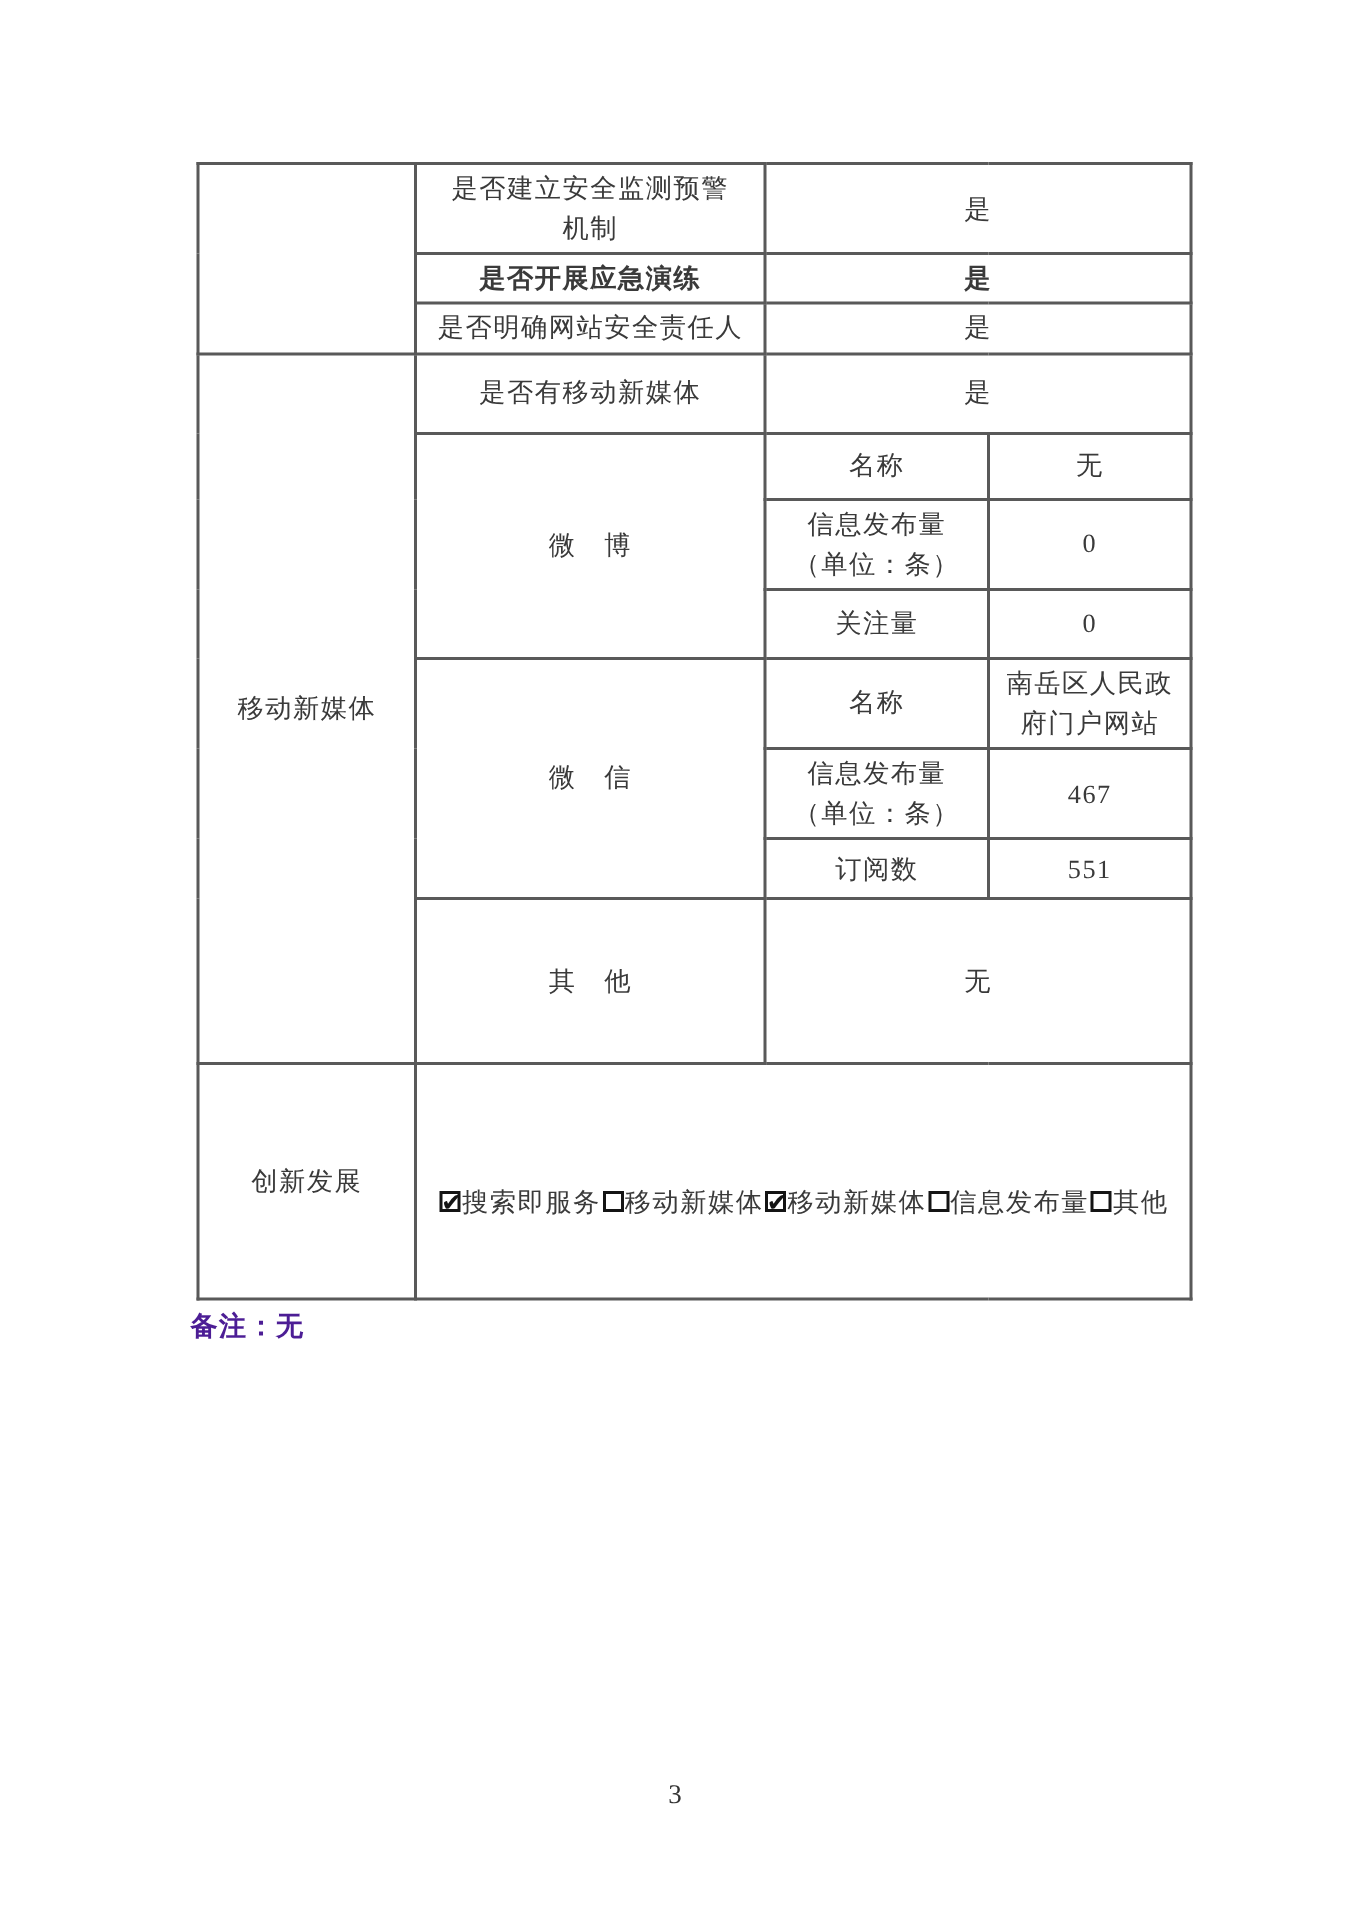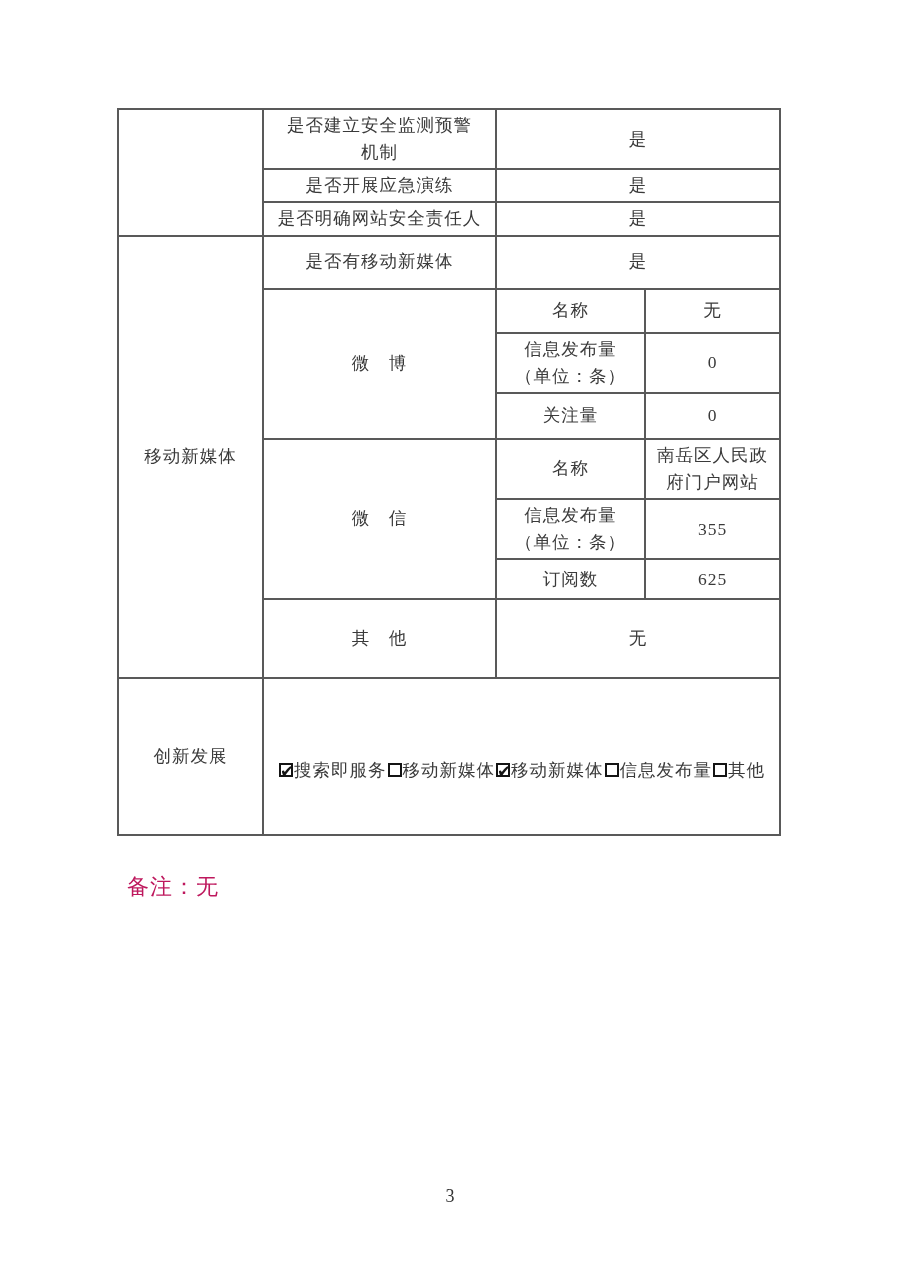--- a/index.html
+++ b/index.html
@@ -3,63 +3,63 @@
 <meta charset="utf-8">
 <style>
   * { margin:0; padding:0; box-sizing:border-box; }
   html,body { background:#ffffff; }
   body {
     width:900px; height:1273px; position:relative;
     font-family:"Liberation Serif","DejaVu Serif",serif;
     color:#3a3a3a;
   }
   .doc-table {
-    position:absolute; left:117px; top:108px; width:662px;
+    position:absolute; left:131px; top:108px; width:662px;
     border-collapse:collapse; table-layout:fixed;
   }
   .doc-table td {
     border:2px solid #595959;
     text-align:center; vertical-align:middle;
     font-size:17.5px; line-height:1.55;
     white-space:pre-line;
     padding:2px 4px;
     letter-spacing:1px;
   }
   col.c1 { width:145px; }
   col.c2 { width:233px; }
   col.c3 { width:149px; }
   col.c4 { width:135px; }
   tr.r1  { height:56px; }
-  tr.r2  { height:21px; }
+  tr.r2  { height:21px;font-weight:bold; }
   tr.r3  { height:33px; }
   tr.r4  { height:53px; }
   tr.r5  { height:44px; }
   tr.r6  { height:56px; }
   tr.r7  { height:46px; }
   tr.r8  { height:56px; }
   tr.r9  { height:55px; }
   tr.r10 { height:40px; }
-  tr.r11 { height:79px;margin-left:12px; }
+  tr.r11 { height:110px;margin-left:12px; }
   tr.r12 { height:157px; }
   .innovation-cell { white-space:nowrap; letter-spacing:0.5px; }
   .cb-item { display:inline-block; }
   .cb-box {
     display:inline-block; width:14px; height:14px;
     border:2.5px solid #141414; background:#fff;
     position:relative; vertical-align:-1px; margin:0 1px;
   }
   .cb-box.checked::after {
     content:"✔";
     position:absolute; left:-1px; top:-7px;
     font-size:17px; font-weight:bold; color:#141414;
     font-family:"DejaVu Sans",sans-serif;
   }
   .note-line {
     position:absolute; left:127px; top:872px;
-    font-size:22px; font-weight:normal; color:#be185d;
+    font-size:18px; font-weight:bold; color:#4c1d95;
     letter-spacing:1px;
   }
   .page-number {
     position:absolute; left:0; top:1186px; width:100%;
     text-align:center; font-size:18px; color:#333;
   }
 </style>
 </head>
 <body>
 
@@ -110,25 +110,25 @@
 
   <tr class="r8">
     <td rowspan="3">微　信</td>
     <td>名称</td>
     <td>南岳区人民政
 府门户网站</td>
   </tr>
   <tr class="r9">
     <td>信息发布量
 （单位：条）</td>
-    <td>355</td>
+    <td>467</td>
   </tr>
   <tr class="r10">
     <td>订阅数</td>
-    <td>625</td>
+    <td>551</td>
   </tr>
 
   <tr class="r11">
     <td>其　他</td>
     <td colspan="2">无</td>
   </tr>
 
   <tr class="r12">
     <td>创新发展</td>
     <td colspan="3" class="innovation-cell">

